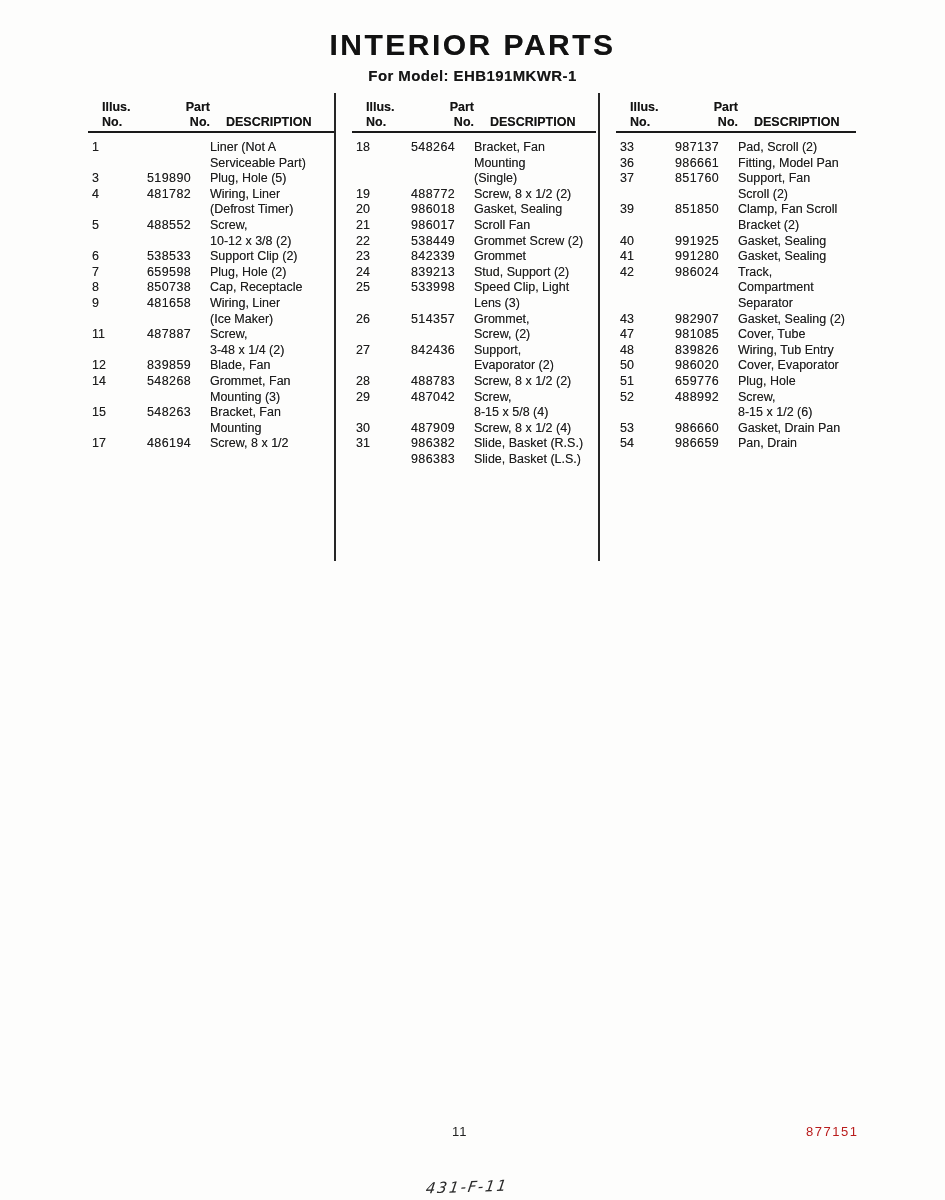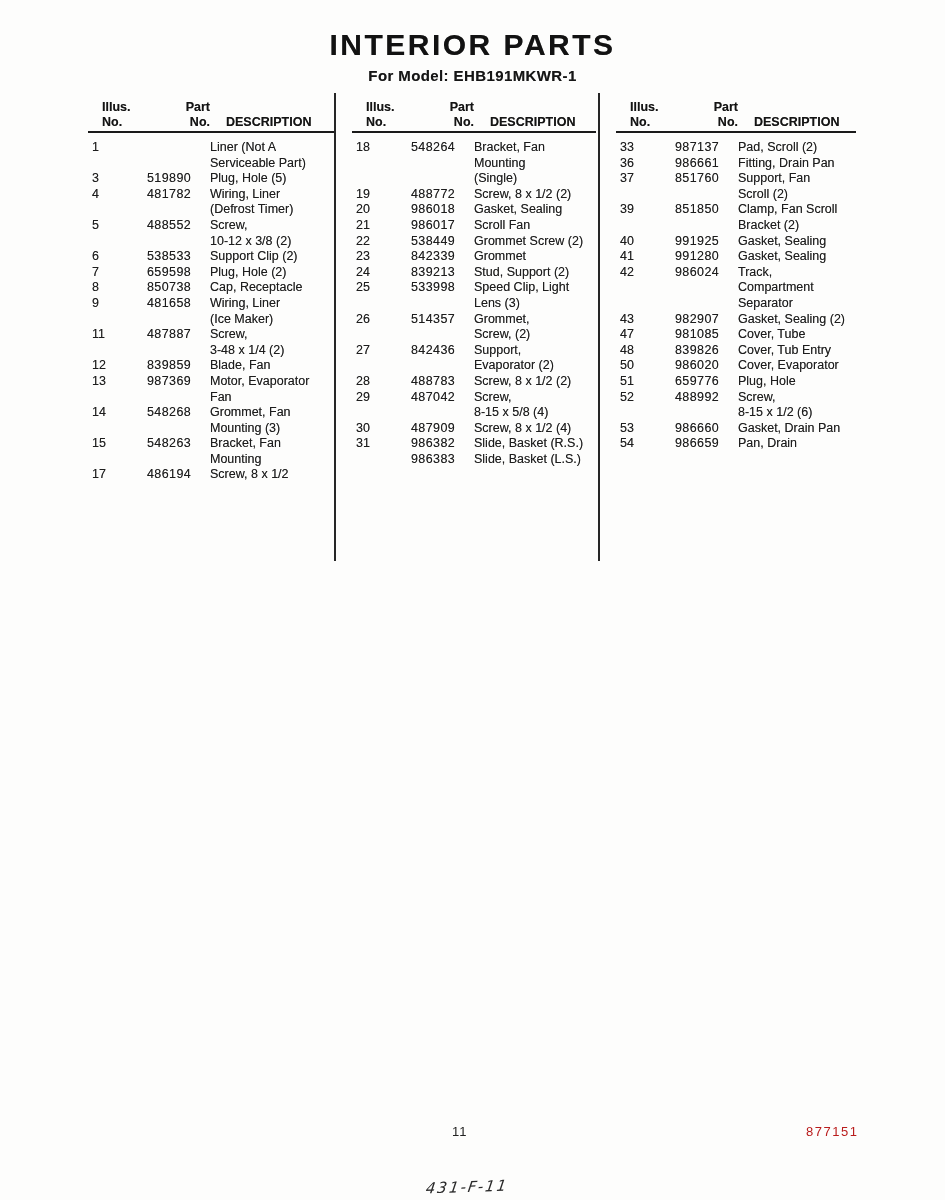--- a/index.html
+++ b/index.html
@@ -212,32 +212,20 @@
           </div>
           <div class="cell part">
             <div class="line">839859</div>
           </div>
           <div class="cell desc">
             <div class="line">Blade, Fan</div>
           </div>
         </div>
         <div class="row">
           <div class="cell illus">
-            <div class="line">13</div>
-          </div>
-          <div class="cell part">
-            <div class="line">987369</div>
-          </div>
-          <div class="cell desc">
-            <div class="line">Motor, Evaporator</div>
-            <div class="line">Fan</div>
-          </div>
-        </div>
-        <div class="row">
-          <div class="cell illus">
             <div class="line">14</div>
           </div>
           <div class="cell part">
             <div class="line">548268</div>
           </div>
           <div class="cell desc">
             <div class="line">Grommet, Fan</div>
             <div class="line">Mounting (3)</div>
           </div>
         </div>
@@ -474,21 +462,21 @@
           </div>
         </div>
         <div class="row">
           <div class="cell illus">
             <div class="line">36</div>
           </div>
           <div class="cell part">
             <div class="line">986661</div>
           </div>
           <div class="cell desc">
-            <div class="line">Fitting, Drain Pan</div>
+            <div class="line">Fitting, Model Pan</div>
           </div>
         </div>
         <div class="row">
           <div class="cell illus">
             <div class="line">37</div>
           </div>
           <div class="cell part">
             <div class="line">851760</div>
           </div>
           <div class="cell desc">
@@ -566,21 +554,21 @@
           </div>
         </div>
         <div class="row">
           <div class="cell illus">
             <div class="line">48</div>
           </div>
           <div class="cell part">
             <div class="line">839826</div>
           </div>
           <div class="cell desc">
-            <div class="line">Cover, Tub Entry</div>
+            <div class="line">Wiring, Tub Entry</div>
           </div>
         </div>
         <div class="row">
           <div class="cell illus">
             <div class="line">50</div>
           </div>
           <div class="cell part">
             <div class="line">986020</div>
           </div>
           <div class="cell desc">

